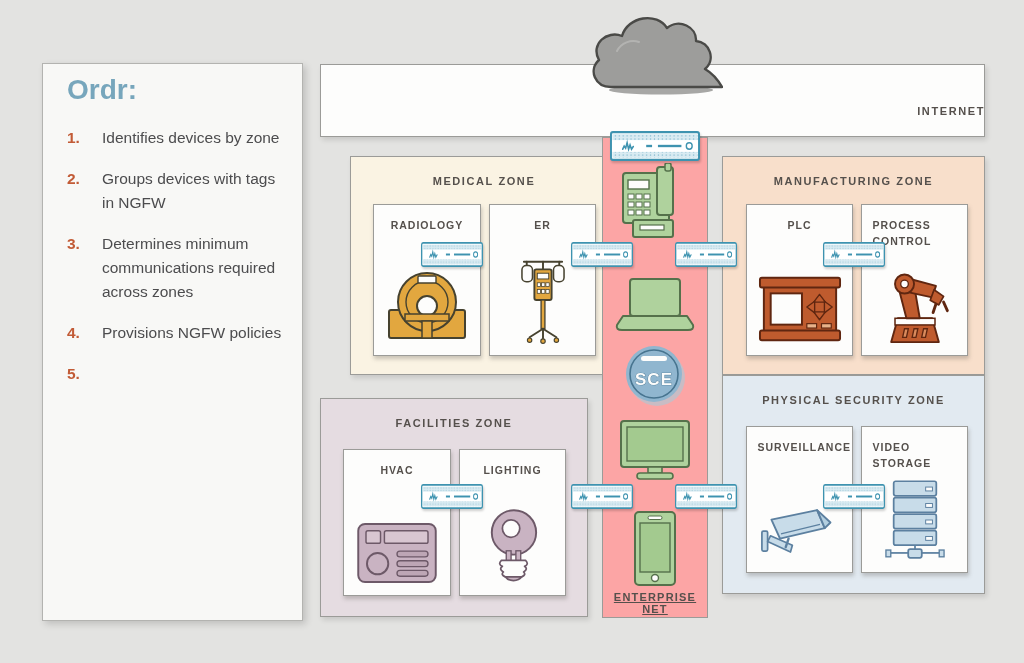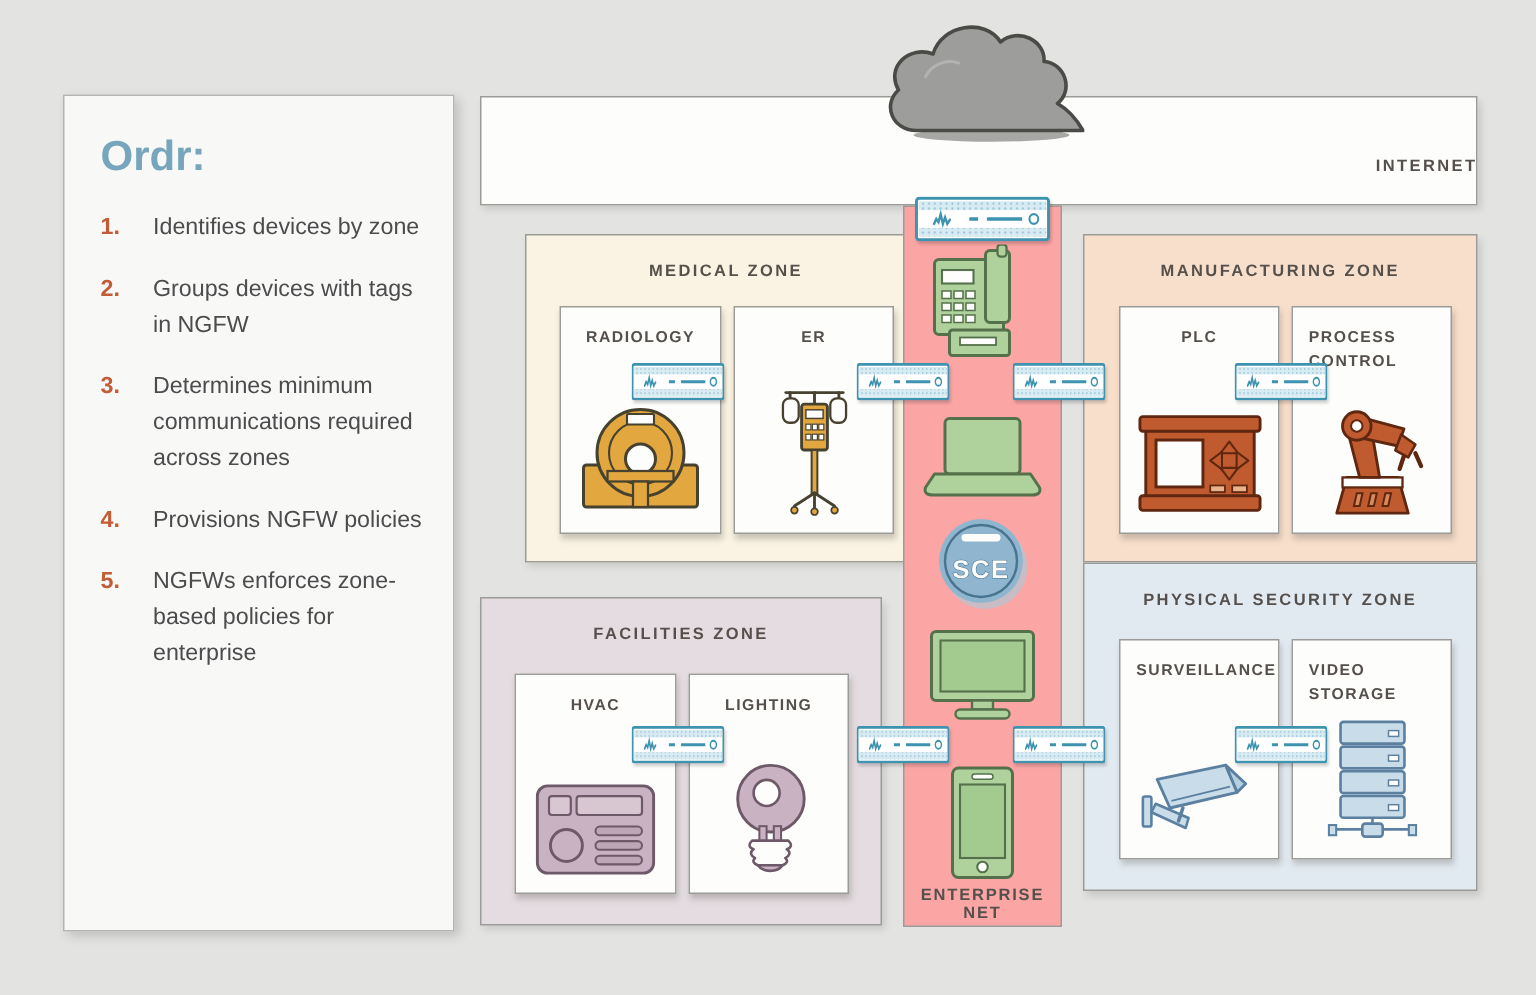--- a/index.html
+++ b/index.html
@@ -1,38 +1,38 @@
 <!DOCTYPE html>
 <html><head>
 <meta charset="utf-8">
 <style>
   html,body{margin:0;padding:0;background:#e3e3e1;font-family:"Liberation Sans",sans-serif;}
   .canvas{position:relative;width:1024px;height:663px;background:#e3e3e1;overflow:hidden;}
 
   
   .panel{position:absolute;left:42px;top:63px;width:261px;height:558px;background:#f8f8f6;
          border:1px solid #b3b3b0;box-shadow:3px 3px 7px rgba(0,0,0,.16);box-sizing:border-box;
-         padding:18px 16px 0 24px;}
+         padding:4px 16px 0 24px;}
   .panel-title{color:#77a6bc;font-size:28px;font-weight:bold;margin:6px 0 20px 0;}
   .item{display:flex;margin-bottom:17px;font-size:15.5px;line-height:1.55;color:#4c4c4e;}
   .item .num{color:#c25b36;font-weight:bold;width:35px;flex:none;}
 
   
   .band{position:absolute;left:320px;top:64px;width:665px;height:73px;background:#fdfdfc;
         border:1px solid #9b9b98;box-sizing:border-box;box-shadow:2px 3px 5px rgba(0,0,0,.12);}
   .inet-label{position:absolute;left:320px;top:105px;width:665px;text-align:right;
         font-size:11px;font-weight:bold;letter-spacing:1.6px;color:#55504c;}
   .cloud{position:absolute;left:583px;top:5px;width:140px;height:94px;z-index:4;}
 
   
   .column{position:absolute;left:602px;top:137px;width:106px;height:481px;background:#fca5a5;
         border:1px solid #9b9b98;box-sizing:border-box;z-index:2;}
   .col-icon{position:absolute;left:50%;transform:translateX(-50%);}
   .ent-label{position:absolute;left:0;width:100%;top:453px;text-align:center;font-size:11px;
-        font-weight:bold;letter-spacing:1.2px;color:#55504c;}
+        font-weight:bold;letter-spacing:1.2px;color:#55504c;text-decoration:underline;}
 
   
   .zone{position:absolute;border:1px solid #9b9b98;box-sizing:border-box;
         box-shadow:2px 3px 5px rgba(0,0,0,.12);z-index:1;}
   .z-med{left:320px;top:156px;width:268px;height:219px;background:#faf3e3;margin-left:30px;}
   .z-man{left:722px;top:156px;width:263px;height:219px;background:#f8dfcb;}
   .z-fac{left:320px;top:398px;width:268px;height:219px;background:#e5dce1;}
   .z-sec{left:722px;top:375px;width:263px;height:219px;background:#e2eaf1;}
   .zone-title{position:absolute;left:0;right:0;top:18px;text-align:center;font-size:11px;
         font-weight:bold;letter-spacing:1.6px;color:#55504c;}
@@ -84,21 +84,20 @@
     <div class="item">
       <span class="num">3.</span>
       <span class="txt">Determines minimum communications required across zones</span>
     </div>
     <div class="item">
       <span class="num">4.</span>
       <span class="txt">Provisions NGFW policies</span>
     </div>
     <div class="item">
       <span class="num">5.</span>
-      <span class="txt">NGFWs enforces zone-based policies for enterprise</span>
     </div>
   </aside>
 
   <div class="band"></div>
   <div class="inet-label">INTERNET</div>
   <svg class="cloud" viewBox="0 0 140 94">
     <ellipse cx="78" cy="85" rx="52" ry="4.5" fill="#8a8a88" opacity="0.75"></ellipse>
     <path d="M28,82 C12,82 5,65 16,55 C7,39 24,25 39,31 C45,11 74,7 84,23 C96,13 114,22 113,36 C127,37 133,55 122,64 C129,68 135,75 139,82 Z" fill="#9d9d9b" stroke="#4a4a47" stroke-width="2.4" stroke-linejoin="round"></path>
     <path d="M34,46 c4,-8 14,-12 22,-9" fill="none" stroke="#b9b9b7" stroke-width="2" stroke-linecap="round" opacity="0.8"></path>
   </svg>

